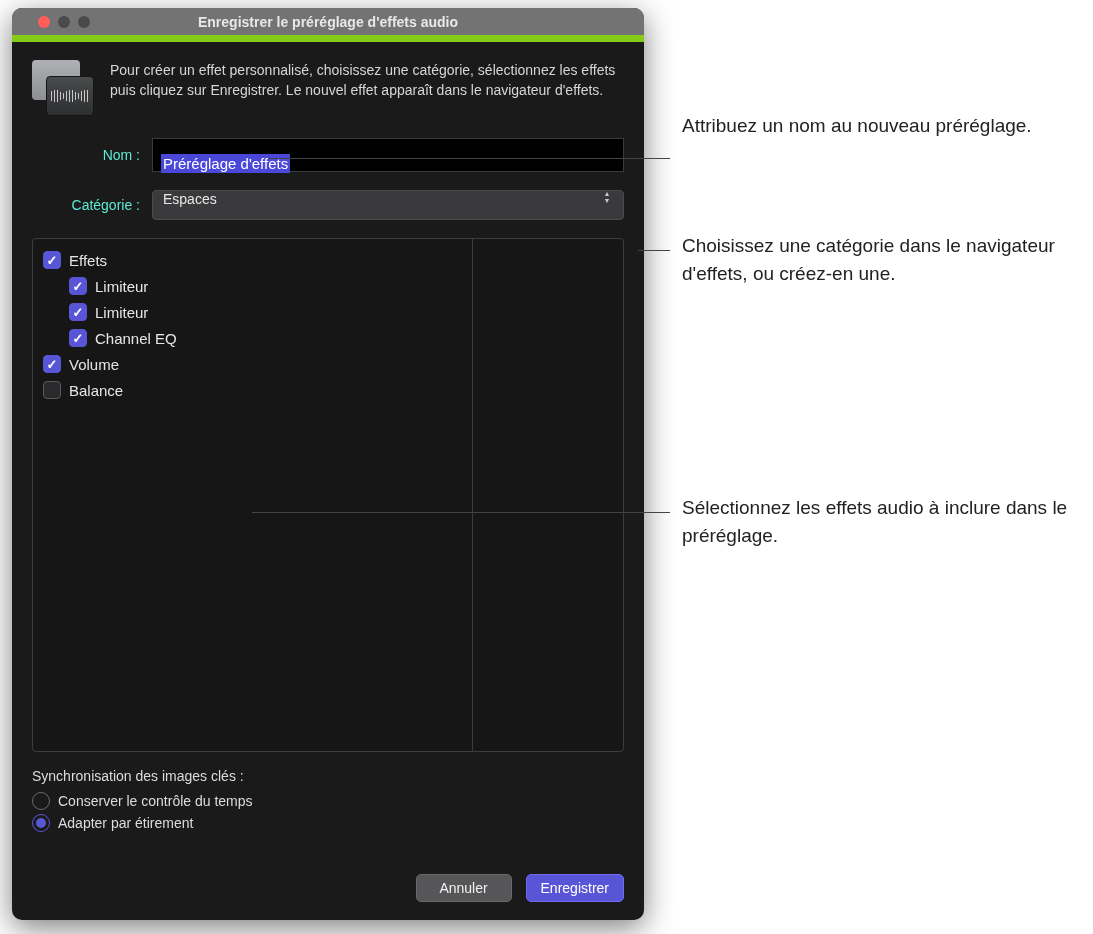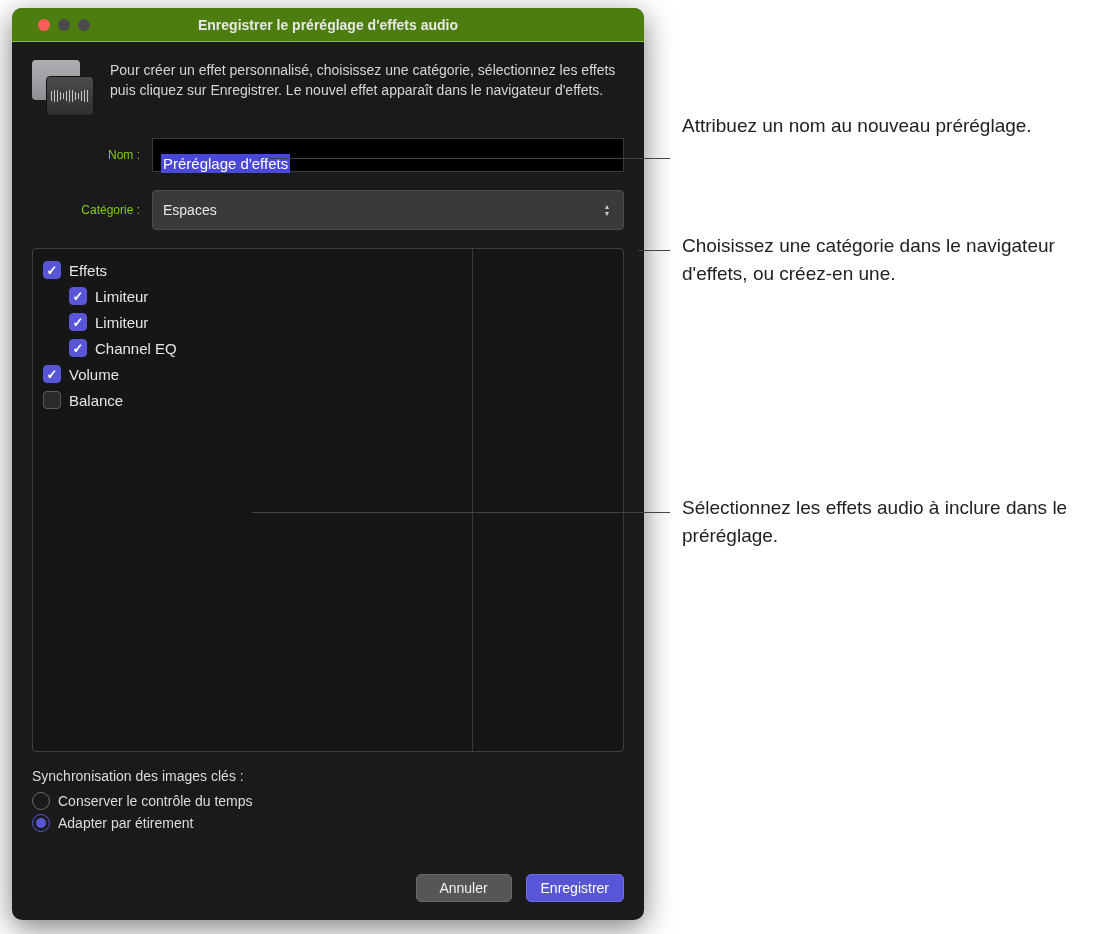--- a/index.html
+++ b/index.html
@@ -19,26 +19,26 @@
     background: #1a1a1a;
     border-radius: 10px;
     box-shadow: 0 8px 30px rgba(0,0,0,0.5);
     overflow: hidden;
     color: #d8d8d8;
     display: flex;
     flex-direction: column;
   }
   .titlebar {
     height: 34px;
-    background: #4d7c0f;
+    background: #737373;
     display: flex;
     align-items: center;
     padding: 0 26px;
     position: relative;
-    border-bottom: 1px solid #84cc16;
+    border-bottom: 7px solid #84cc16;
   }
   .traffic {
     display: flex;
     gap: 8px;
     align-items: center;
   }
   .dot {
     width: 12px; height: 12px; border-radius: 50%;
   }
   .dot.red { background: #ff5f57; }
@@ -96,22 +96,22 @@
     color: #d6d6d6;
   }
   .form-row {
     display: flex;
     align-items: center;
     margin-bottom: 18px;
   }
   .form-label {
     width: 120px;
     text-align: right;
-    font-size: 12px;
-    color: #84cc16;
+    font-size: 14px;
+    color: #5eead4;
     padding-right: 12px;
   }
   .name-input {
     flex: 1;
     background: #000;
     border: 1px solid #3a3a3a;
     height: 30px;
     padding: 16px 8px;
     font-size: 15px;
     color: #fff;
@@ -120,23 +120,23 @@
   .name-input .sel {
     background: #4a48d8;
     color: #fff;
     padding: 1px 2px;
   }
   .select {
     flex: 1;
     background: #3a3a3c;
     border: 1px solid #4b4b4d;
     border-radius: 4px;
-    height: 40px;
-    display: flex;
-    align-items: center;
+    height: 30px;
+    display: flex;
+    align-items: flex-start;
     justify-content: space-between;
     padding: 0 8px 0 10px;
     font-size: 14px;
     color: #e8e8e8;
     cursor: default;
   }
   .select .arrows {
     width: 16px;
     display:flex; flex-direction:column; align-items:center; gap:1px;
   }

